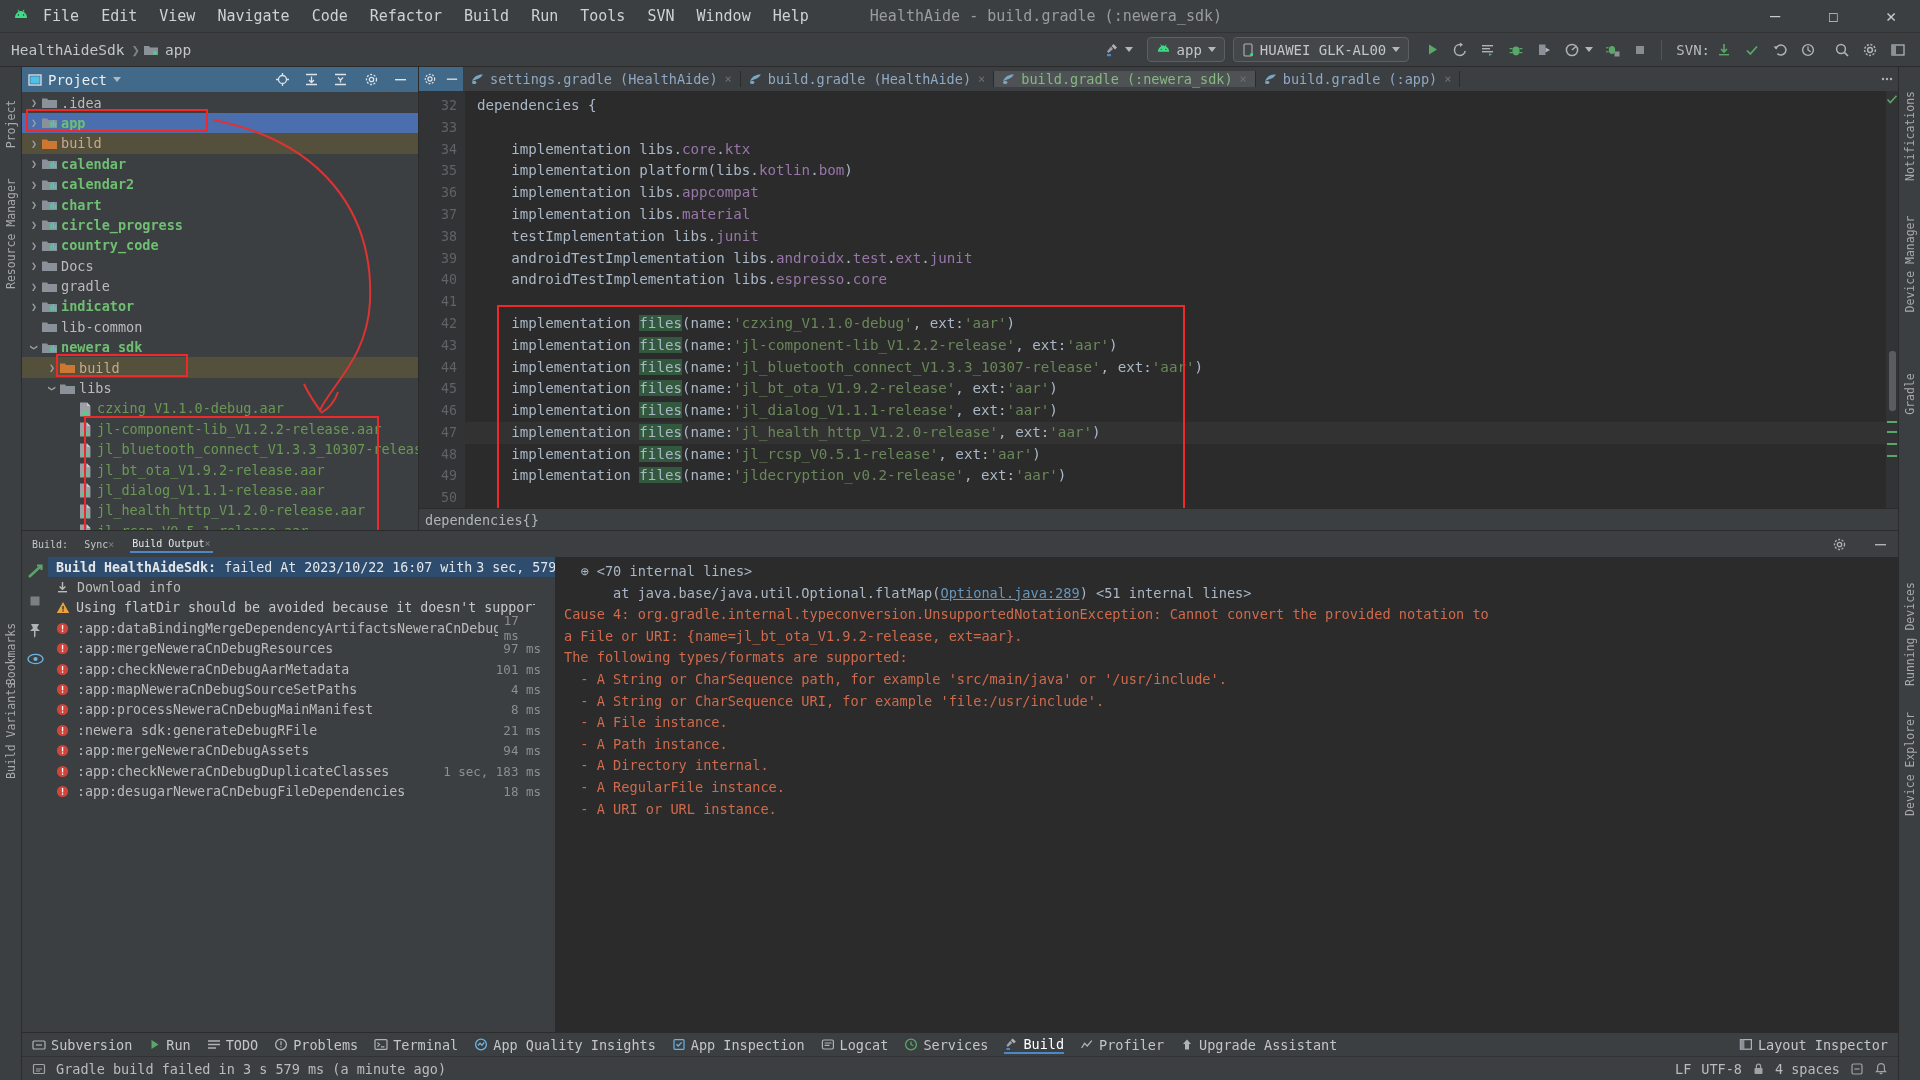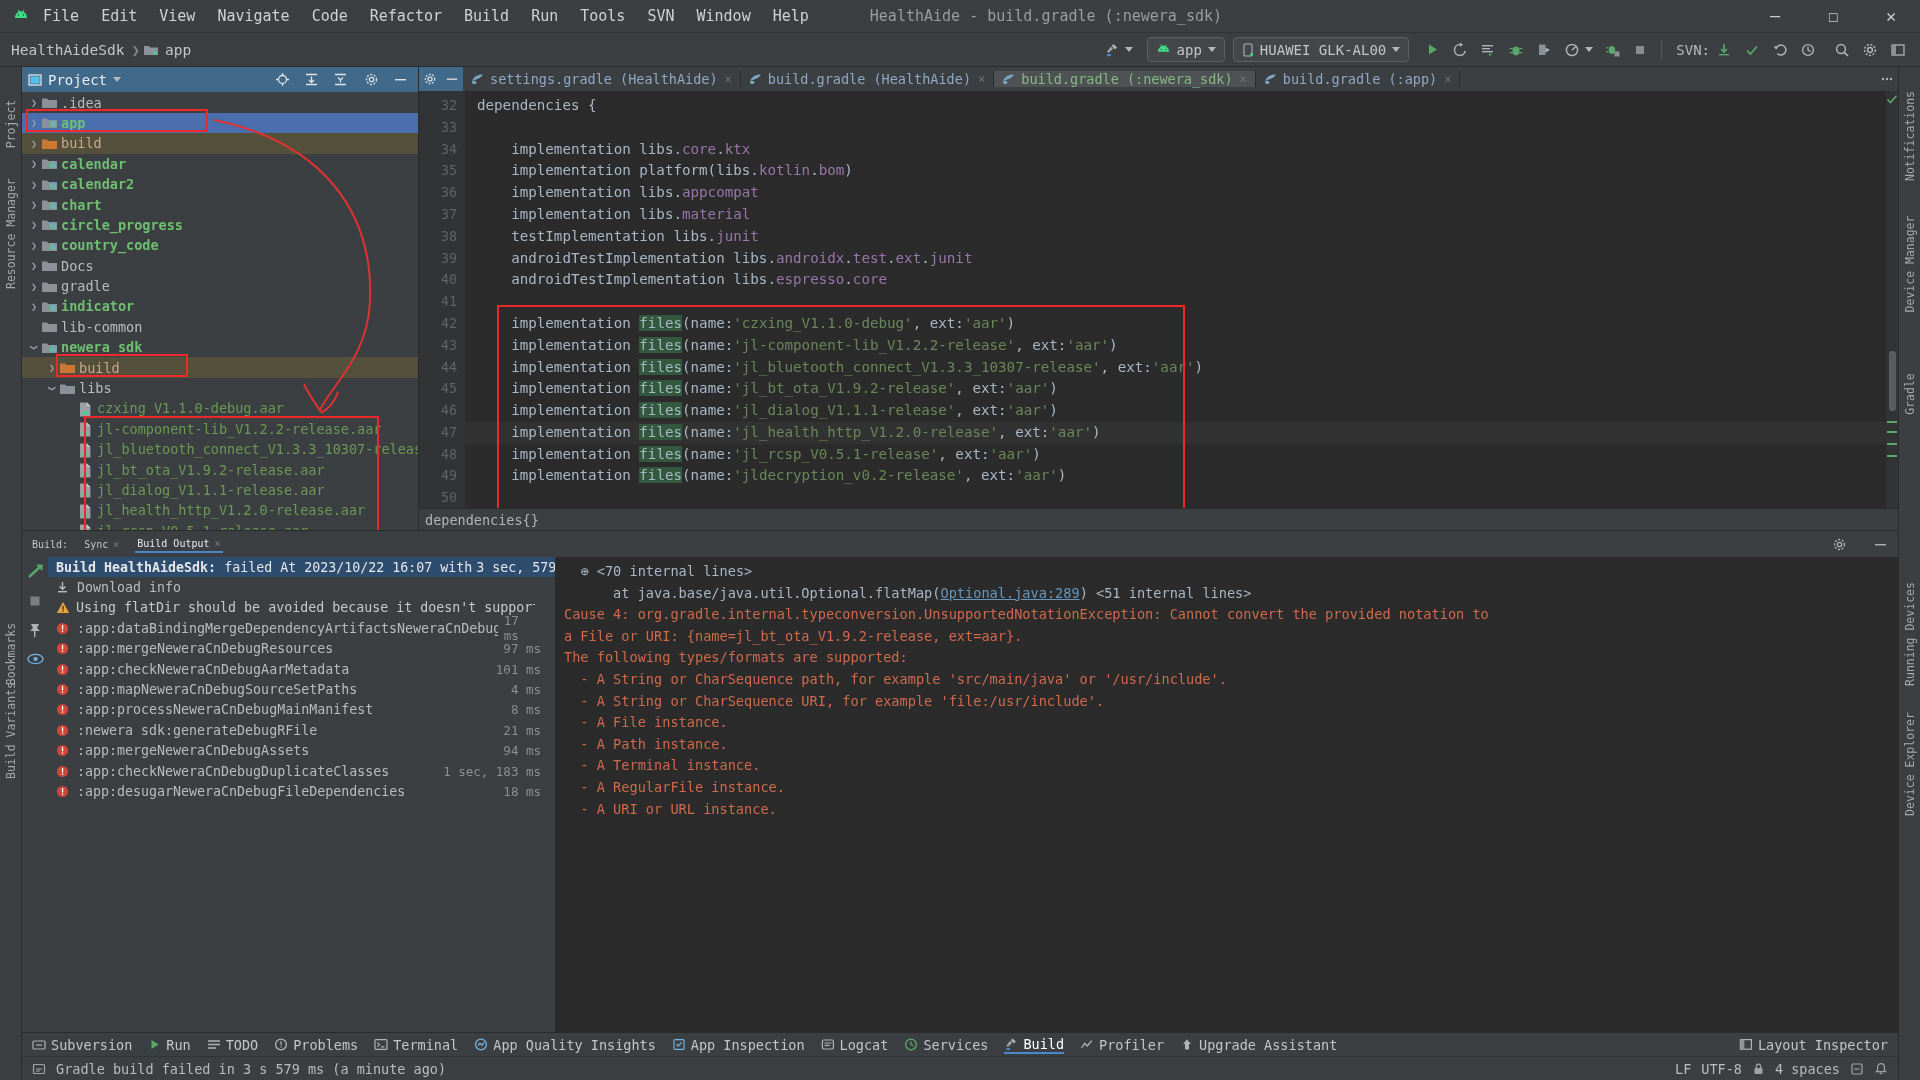--- a/index.html
+++ b/index.html
@@ -88,21 +88,21 @@
   #scroll-marks{ width:12px; flex:0 0 12px; background:#313335; position:relative;}
 
   
   .redbox{ position:absolute; border:2.5px solid #ef2929; pointer-events:none; }
 
   
   #build{ flex:1 1 auto; display:flex;flex-direction:column; background:#3c3f41;
      border-top:1px solid #2b2b2b;}
   #build-tabs{ height:26px; display:flex; align-items:center; gap:14px; padding:0 10px;
      font-size:10px; color:#c3c5c7; }
-  .btab{ display:flex;align-items:flex-start;gap:5px; padding:2px 2px;}
+  .btab{ display:flex;align-items:flex-start;padding:2px 2px;}
   .btab.act{ border-bottom:2px solid #4a88c7; color:#e6e8ea;}
   #build-content{ flex:1 1 auto; display:flex; min-height:0; }
   #build-strip{ width:26px;flex:0 0 26px; background:#3c3f41; display:flex;
      flex-direction:column;align-items:center;padding-top:6px; gap:14px;}
   #tasks{ width:508px; flex:0 0 508px; background:#3c3f41; overflow:hidden;
      font-size:13.3px; border-right:1px solid #2b2b2b;}
   .tk{ height:20.4px; display:flex;align-items:center; gap:6px; padding-left:8px; }
   .tk .nm2{ flex:1 1 auto; color:#bbbbbb; white-space:nowrap; overflow:hidden;}
   .tk .ms{ color:#8c8f91; padding-right:14px; font-size:12.5px;}
   .hdrow{ background:#2e4c6d; color:#e3e6e8; }
@@ -895,21 +895,21 @@
         <div id="console">
             <div class="ln"><span class="gray">  </span><span class="gray">⊕ </span><span class="gray">&lt;70 internal lines&gt;</span></div>
             <div class="ln"><span class="gray">      at java.base/java.util.Optional.flatMap(</span><span class="link">Optional.java:289</span><span class="gray">) &lt;51 internal lines&gt;</span></div>
             <div class="ln"><span class="err">Cause 4: org.gradle.internal.typeconversion.UnsupportedNotationException: Cannot convert the provided notation to</span></div>
             <div class="ln"><span class="err">a File or URI: {name=jl_bt_ota_V1.9.2-release, ext=aar}.</span></div>
             <div class="ln"><span class="err">The following types/formats are supported:</span></div>
             <div class="ln"><span class="err">  - A String or CharSequence path, for example 'src/main/java' or '/usr/include'.</span></div>
             <div class="ln"><span class="err">  - A String or CharSequence URI, for example 'file:/usr/include'.</span></div>
             <div class="ln"><span class="err">  - A File instance.</span></div>
             <div class="ln"><span class="err">  - A Path instance.</span></div>
-            <div class="ln"><span class="err">  - A Terminal instance.</span></div>
+            <div class="ln"><span class="err">  - A Directory internal.</span></div>
             <div class="ln"><span class="err">  - A RegularFile instance.</span></div>
             <div class="ln"><span class="err">  - A URI or URL instance.</span></div>
           </div>
       </div>
     </div>
 
     <div id="twbar">
         <div class="twitem">
           <span class="ico">
             <svg width="14" height="14" viewBox="0 0 14 14">

